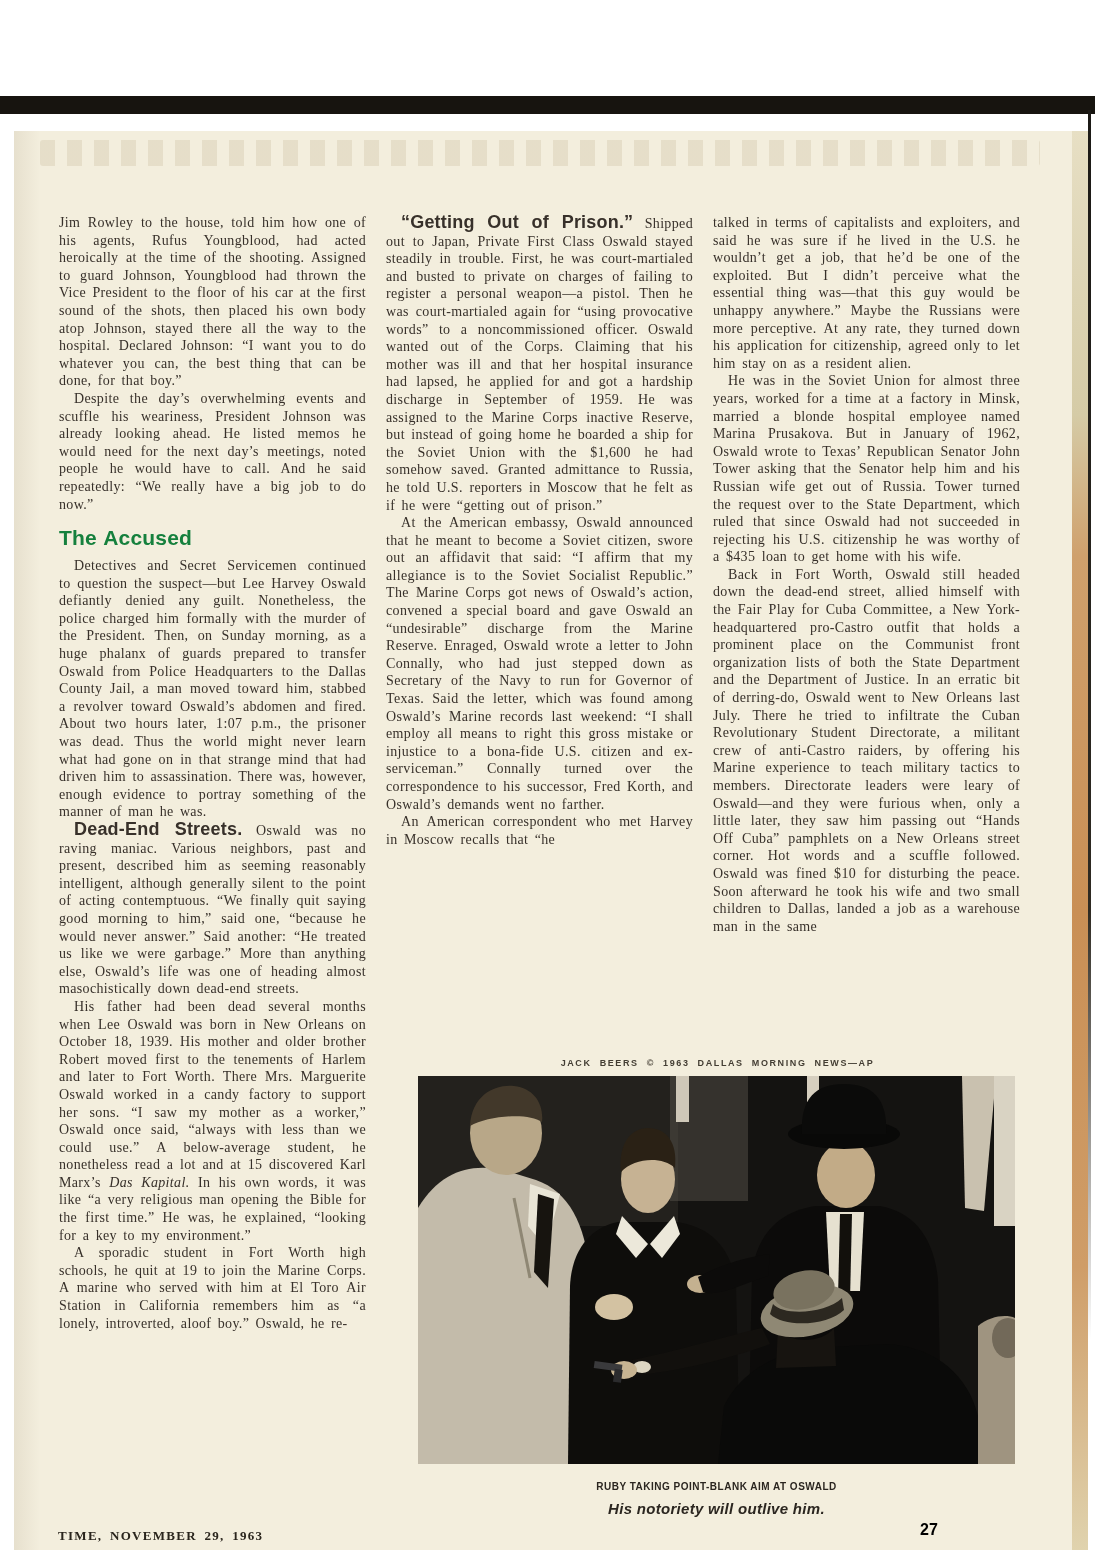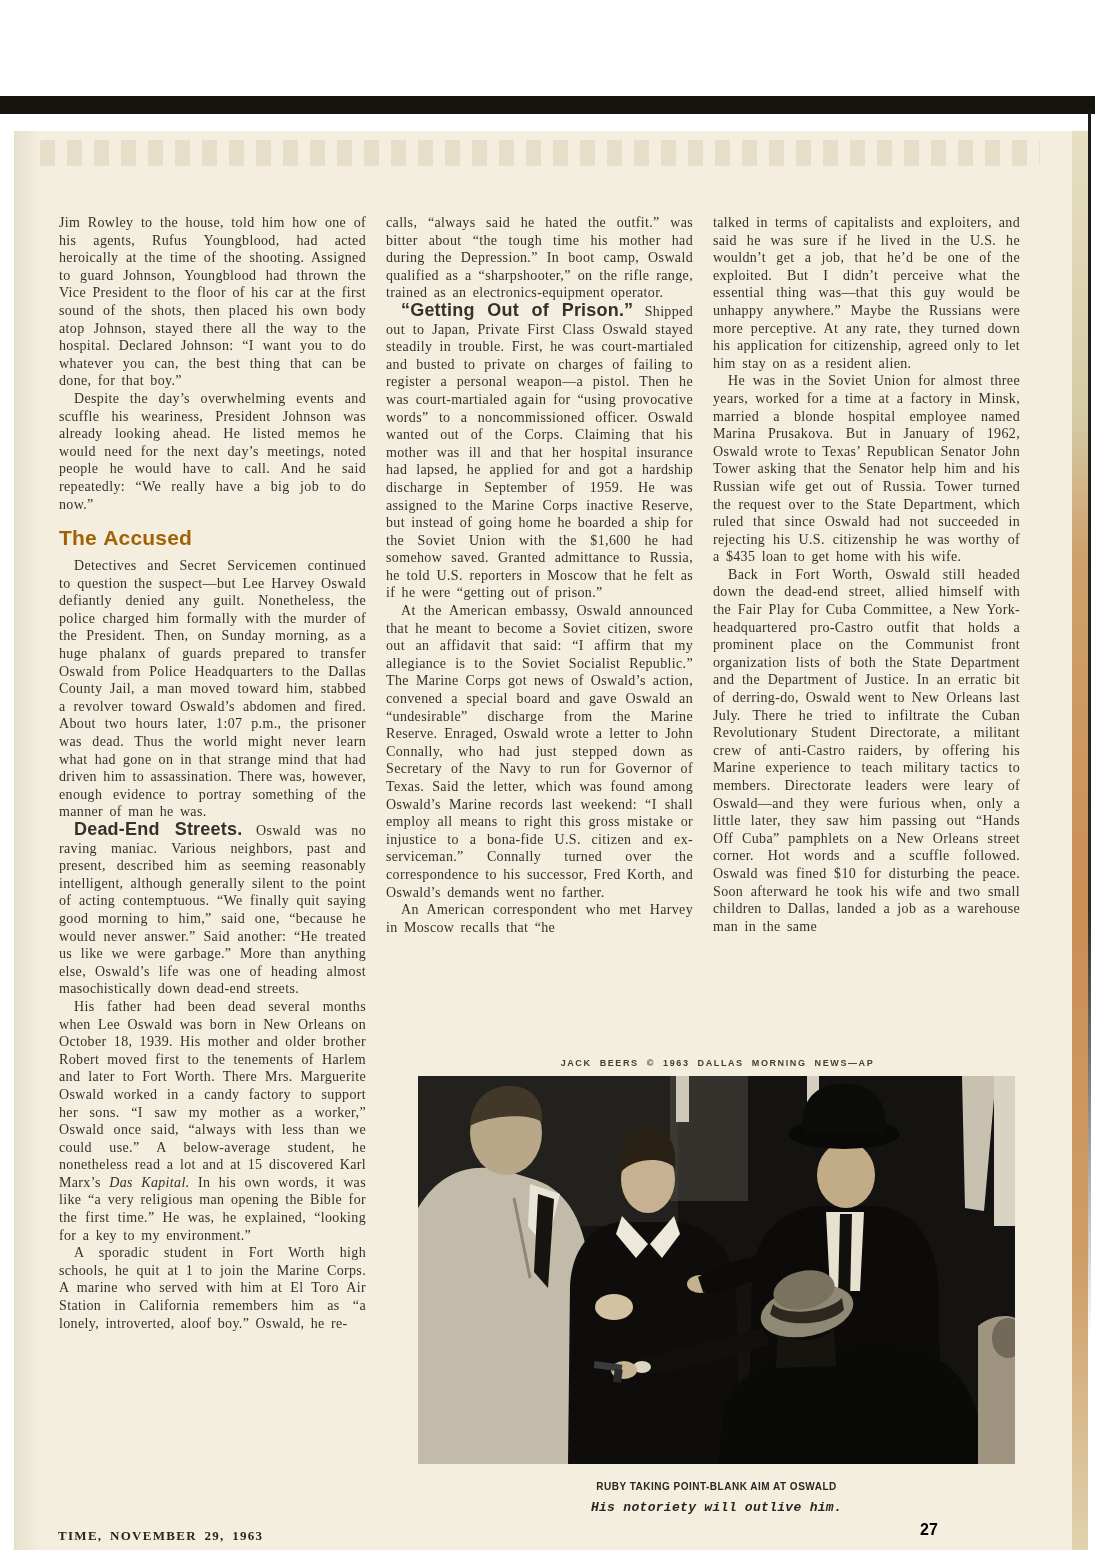--- a/index.html
+++ b/index.html
@@ -41,21 +41,21 @@
     color:#37302a;
   }
   #col1{left:59px;}
   #col2{left:386px;max-height:860px;overflow:hidden;}
   #col3{left:713px;max-height:865px;overflow:hidden;}
   .col p{margin:0;}
   .col p.ind{text-indent:15px;}
   .col h2{
     font-family:"Liberation Sans",sans-serif;font-weight:700;
     font-size:21px;line-height:24px;letter-spacing:0.2px;
-    color:#a16207;margin:13px 0 7px 0;text-align:left;
+    color:#15803d;margin:13px 0 7px 0;text-align:left;
     word-spacing:1px;
   }
   .lead{
     font-family:Liberation Sans, sans-serif;font-weight:700;
     font-size:18px;letter-spacing:0.2px;
   }
   .ital{font-style:italic;}
   .credit{
     position:absolute;left:420px;top:1058px;width:595px;
     text-align:center;
@@ -68,22 +68,22 @@
     background:#141311;
   }
   .photo-frame svg{display:block;}
   .caption{
     position:absolute;left:418px;top:1481px;width:597px;text-align:center;
     font-family:"Liberation Sans",sans-serif;font-weight:700;
     font-size:10px;letter-spacing:0.5px;color:#2b2620;
   }
   .subcaption{
     position:absolute;left:418px;top:1500px;width:597px;text-align:center;
-    font-family:Liberation Mono, monospace;font-style:italic;font-weight:700;
-    font-size:13px;letter-spacing:0.3px;color:#2b2620;
+    font-family:Liberation Sans, sans-serif;font-style:italic;font-weight:700;
+    font-size:15px;letter-spacing:0.3px;color:#2b2620;
   }
   .footer-date{
     position:absolute;left:58px;top:1528px;
     font-family:Liberation Serif, serif;font-weight:700;
     font-size:13px;letter-spacing:1.3px;word-spacing:3px;color:#2a251d;
   }
   .page-number{
     position:absolute;left:920px;top:1521px;
     font-family:"Liberation Sans",sans-serif;font-weight:700;
     font-size:16px;color:#000000;
@@ -99,24 +99,23 @@
 <div class="page-edge"></div>
 <div class="page-edge-line"></div>
 
 <div class="col" id="col1">
     <p><span>Jim Rowley to the house, told him how one of his agents, Rufus Youngblood, had acted heroically at the time of the shooting. Assigned to guard Johnson, Youngblood had thrown the Vice President to the floor of his car at the first sound of the shots, then placed his own body atop Johnson, stayed there all the way to the hospital. Declared Johnson: “I want you to do whatever you can, the best thing that can be done, for that boy.”</span></p>
     <p class="ind"><span>Despite the day’s overwhelming events and scuffle his weariness, President Johnson was already looking ahead. He listed memos he would need for the next day’s meetings, noted people he would have to call. And he said repeatedly: “We really have a big job to do now.”</span></p>
     <h2>The Accused</h2>
     <p class="ind"><span>Detectives and Secret Servicemen continued to question the suspect—but Lee Harvey Oswald defiantly denied any guilt. Nonetheless, the police charged him formally with the murder of the President. Then, on Sunday morning, as a huge phalanx of guards prepared to transfer Oswald from Police Headquarters to the Dallas County Jail, a man moved toward him, stabbed a revolver toward Oswald’s abdomen and fired. About two hours later, 1:07 p.m., the prisoner was dead. Thus the world might never learn what had gone on in that strange mind that had driven him to assassination. There was, however, enough evidence to portray something of the manner of man he was.</span></p>
     <p class="ind"><span class="lead">Dead-End Streets.</span><span> Oswald was no raving maniac. Various neighbors, past and present, described him as seeming reasonably intelligent, although generally silent to the point of acting contemptuous. “We finally quit saying good morning to him,” said one, “because he would never answer.” Said another: “He treated us like we were garbage.” More than anything else, Oswald’s life was one of heading almost masochistically down dead-end streets.</span></p>
     <p class="ind"><span>His father had been dead several months when Lee Oswald was born in New Orleans on October 18, 1939. His mother and older brother Robert moved first to the tenements of Harlem and later to Fort Worth. There Mrs. Marguerite Oswald worked in a candy factory to support her sons. “I saw my mother as a worker,” Oswald once said, “always with less than we could use.” A below-average student, he nonetheless read a lot and at 15 discovered Karl Marx’s </span><span class="ital">Das Kapital.</span><span> In his own words, it was like “a very religious man opening the Bible for the first time.” He was, he explained, “looking for a key to my environment.”</span></p>
-    <p class="ind"><span>A sporadic student in Fort Worth high schools, he quit at 1 to join the Marine Corps. A marine who served with him at El Toro Air Station in California remembers him as “a lonely, introverted, aloof boy.” Oswald, he re-</span></p>
+    <p class="ind"><span>A sporadic student in Fort Worth high schools, he quit at 19 to join the Marine Corps. A marine who served with him at El Toro Air Station in California remembers him as “a lonely, introverted, aloof boy.” Oswald, he re-</span></p>
   </div>
 <div class="col" id="col2">
-    <p><span>calls, “always said he hated the outfit.” was bitter about “the tough time his mother had during the Depression.” In boot camp, Oswald qualified as a “sharpshooter,” on the rifle range, trained as an electronics-equipment operator.</span></p>
     <p class="ind"><span class="lead">“Getting Out of Prison.”</span><span> Shipped out to Japan, Private First Class Oswald stayed steadily in trouble. First, he was court-martialed and busted to private on charges of failing to register a personal weapon—a pistol. Then he was court-martialed again for “using provocative words” to a noncommissioned officer. Oswald wanted out of the Corps. Claiming that his mother was ill and that her hospital insurance had lapsed, he applied for and got a hardship discharge in September of 1959. He was assigned to the Marine Corps inactive Reserve, but instead of going home he boarded a ship for the Soviet Union with the $1,600 he had somehow saved. Granted admittance to Russia, he told U.S. reporters in Moscow that he felt as if he were “getting out of prison.”</span></p>
     <p class="ind"><span>At the American embassy, Oswald announced that he meant to become a Soviet citizen, swore out an affidavit that said: “I affirm that my allegiance is to the Soviet Socialist Republic.” The Marine Corps got news of Oswald’s action, convened a special board and gave Oswald an “undesirable” discharge from the Marine Reserve. Enraged, Oswald wrote a letter to John Connally, who had just stepped down as Secretary of the Navy to run for Governor of Texas. Said the letter, which was found among Oswald’s Marine records last weekend: “I shall employ all means to right this gross mistake or injustice to a bona-fide U.S. citizen and ex-serviceman.” Connally turned over the correspondence to his successor, Fred Korth, and Oswald’s demands went no farther.</span></p>
     <p class="ind"><span>An American correspondent who met Harvey in Moscow recalls that “he</span></p>
   </div>
 <div class="col" id="col3">
     <p><span>talked in terms of capitalists and exploiters, and said he was sure if he lived in the U.S. he wouldn’t get a job, that he’d be one of the exploited. But I didn’t perceive what the essential thing was—that this guy would be unhappy anywhere.” Maybe the Russians were more perceptive. At any rate, they turned down his application for citizenship, agreed only to let him stay on as a resident alien.</span></p>
     <p class="ind"><span>He was in the Soviet Union for almost three years, worked for a time at a factory in Minsk, married a blonde hospital employee named Marina Prusakova. But in January of 1962, Oswald wrote to Texas’ Republican Senator John Tower asking that the Senator help him and his Russian wife get out of Russia. Tower turned the request over to the State Department, which ruled that since Oswald had not succeeded in rejecting his U.S. citizenship he was worthy of a $435 loan to get home with his wife.</span></p>
     <p class="ind"><span>Back in Fort Worth, Oswald still headed down the dead-end street, allied himself with the Fair Play for Cuba Committee, a New York-headquartered pro-Castro outfit that holds a prominent place on the Communist front organization lists of both the State Department and the Department of Justice. In an erratic bit of derring-do, Oswald went to New Orleans last July. There he tried to infiltrate the Cuban Revolutionary Student Directorate, a militant crew of anti-Castro raiders, by offering his Marine experience to teach military tactics to members. Directorate leaders were leary of Oswald—and they were furious when, only a little later, they saw him passing out “Hands Off Cuba” pamphlets on a New Orleans street corner. Hot words and a scuffle followed. Oswald was fined $10 for disturbing the peace. Soon afterward he took his wife and two small children to Dallas, landed a job as a warehouse man in the same</span></p>
   </div>
 

